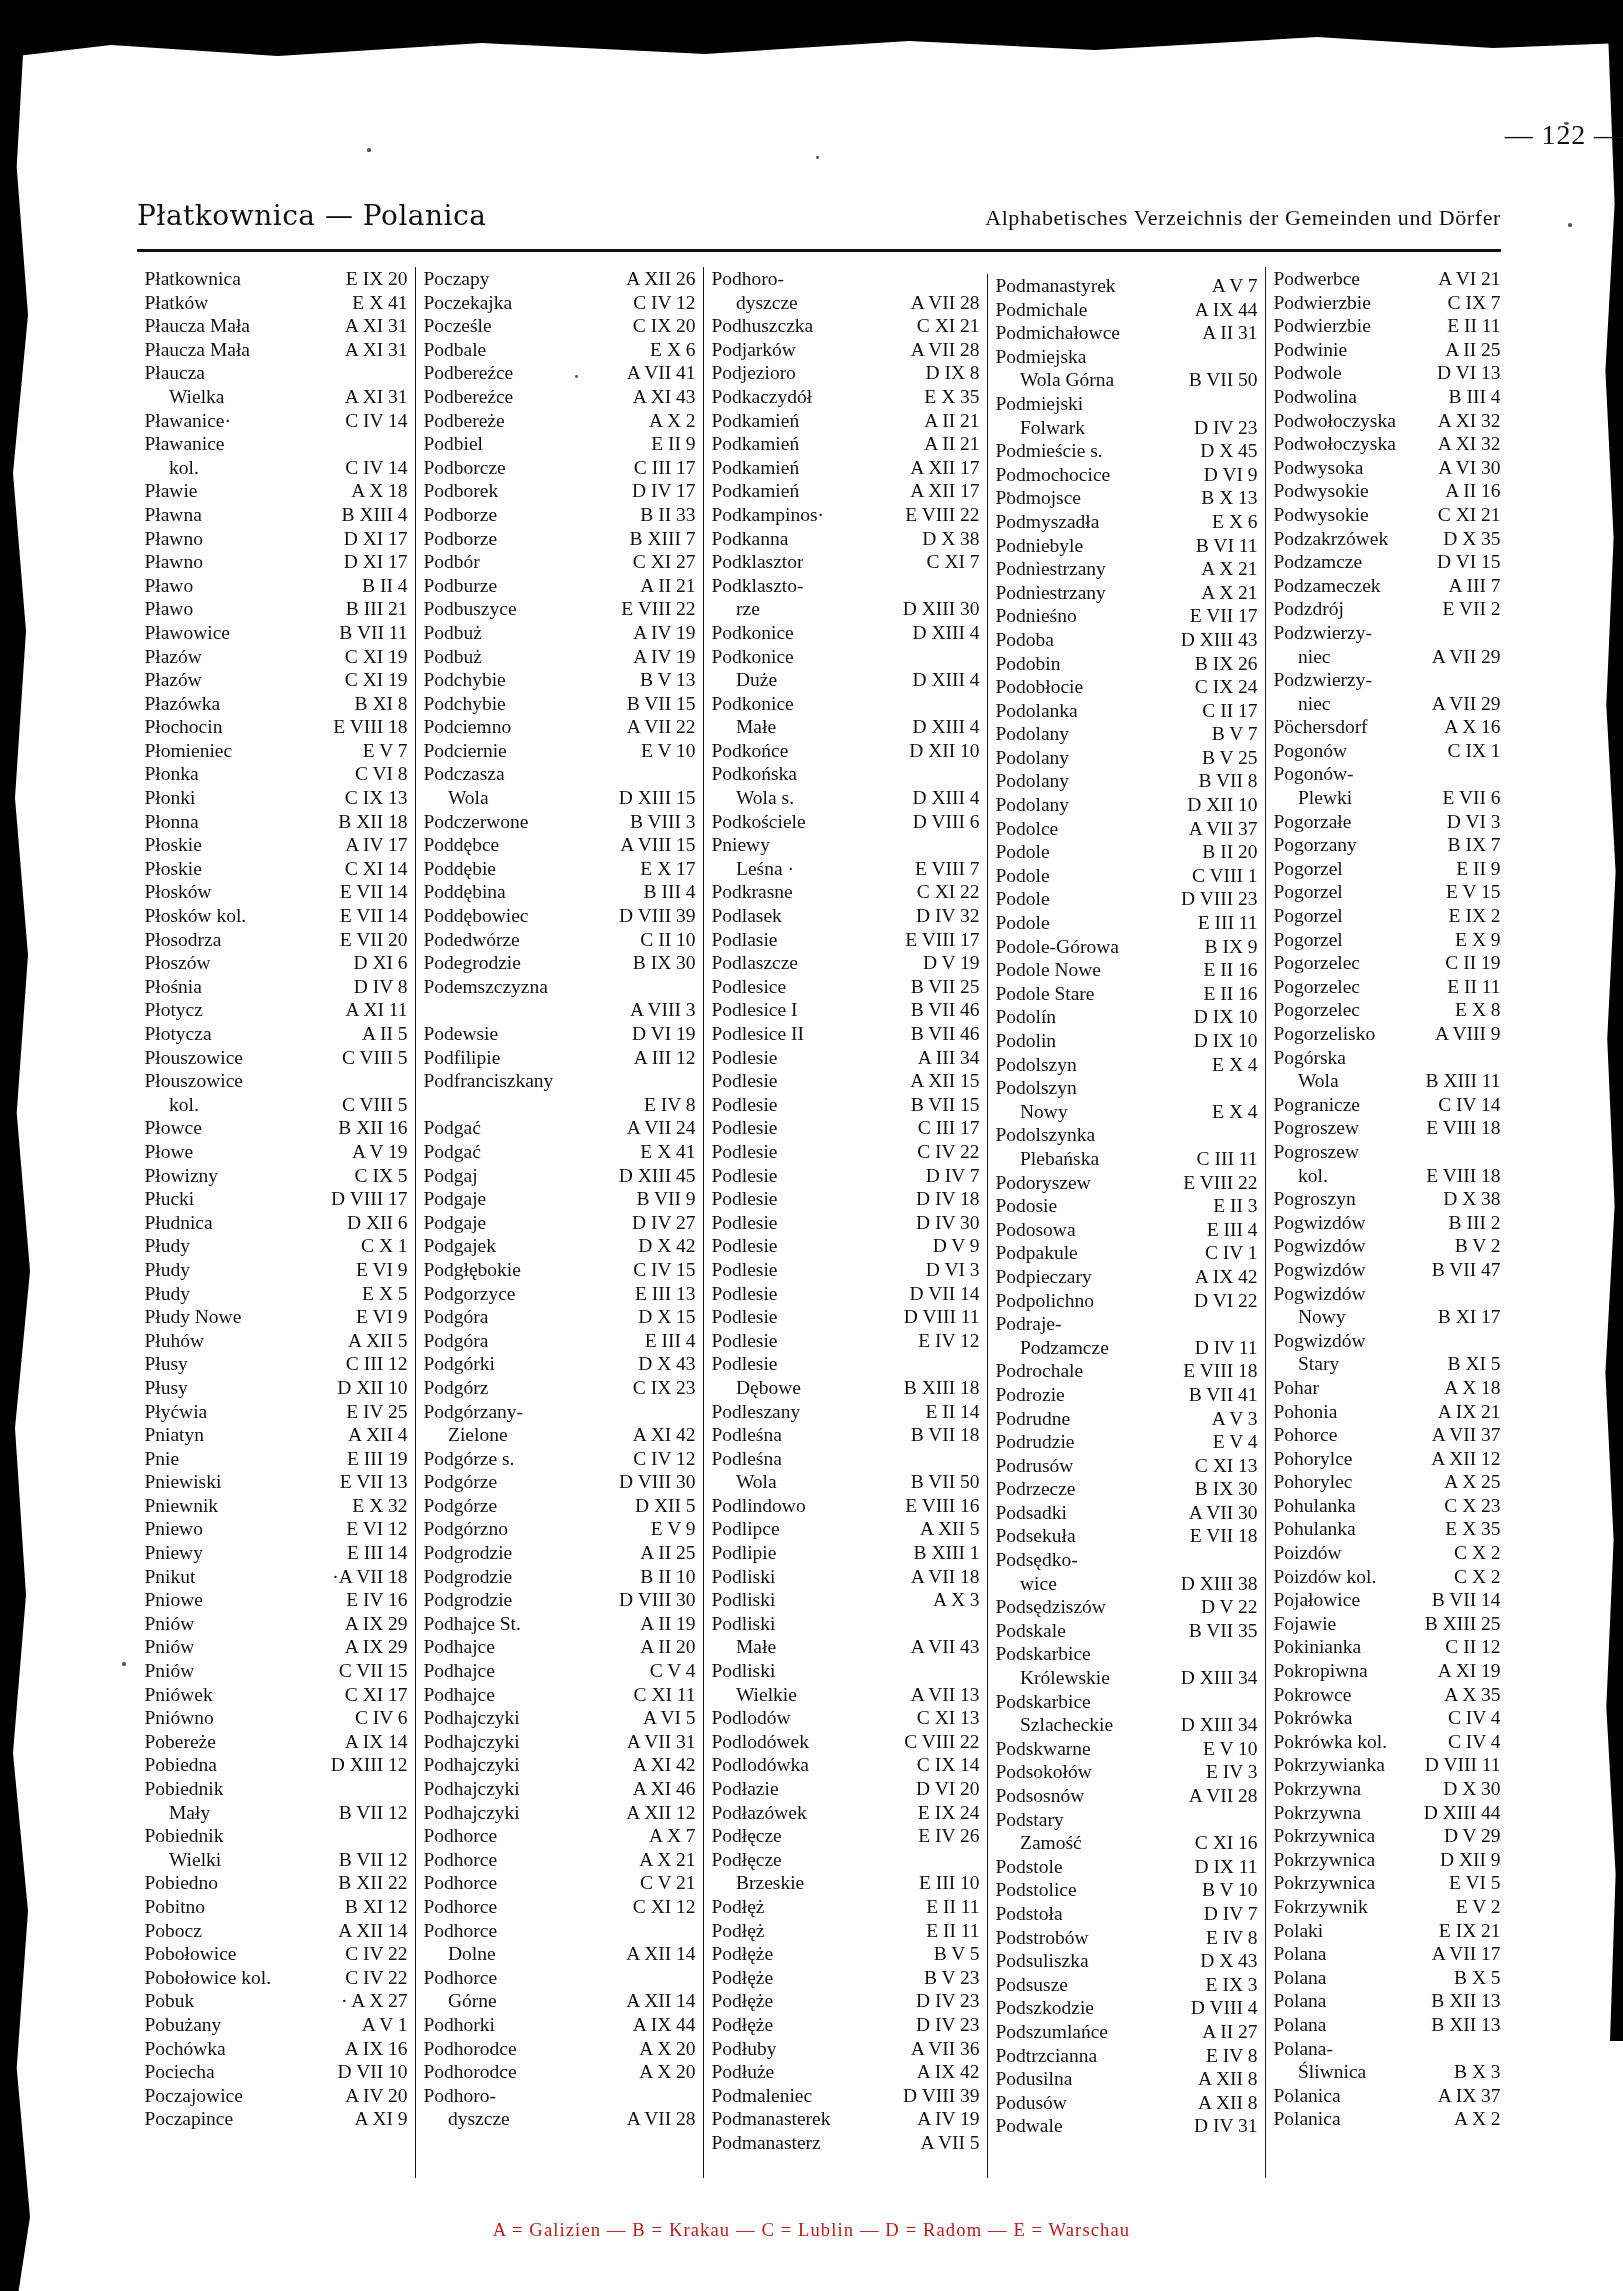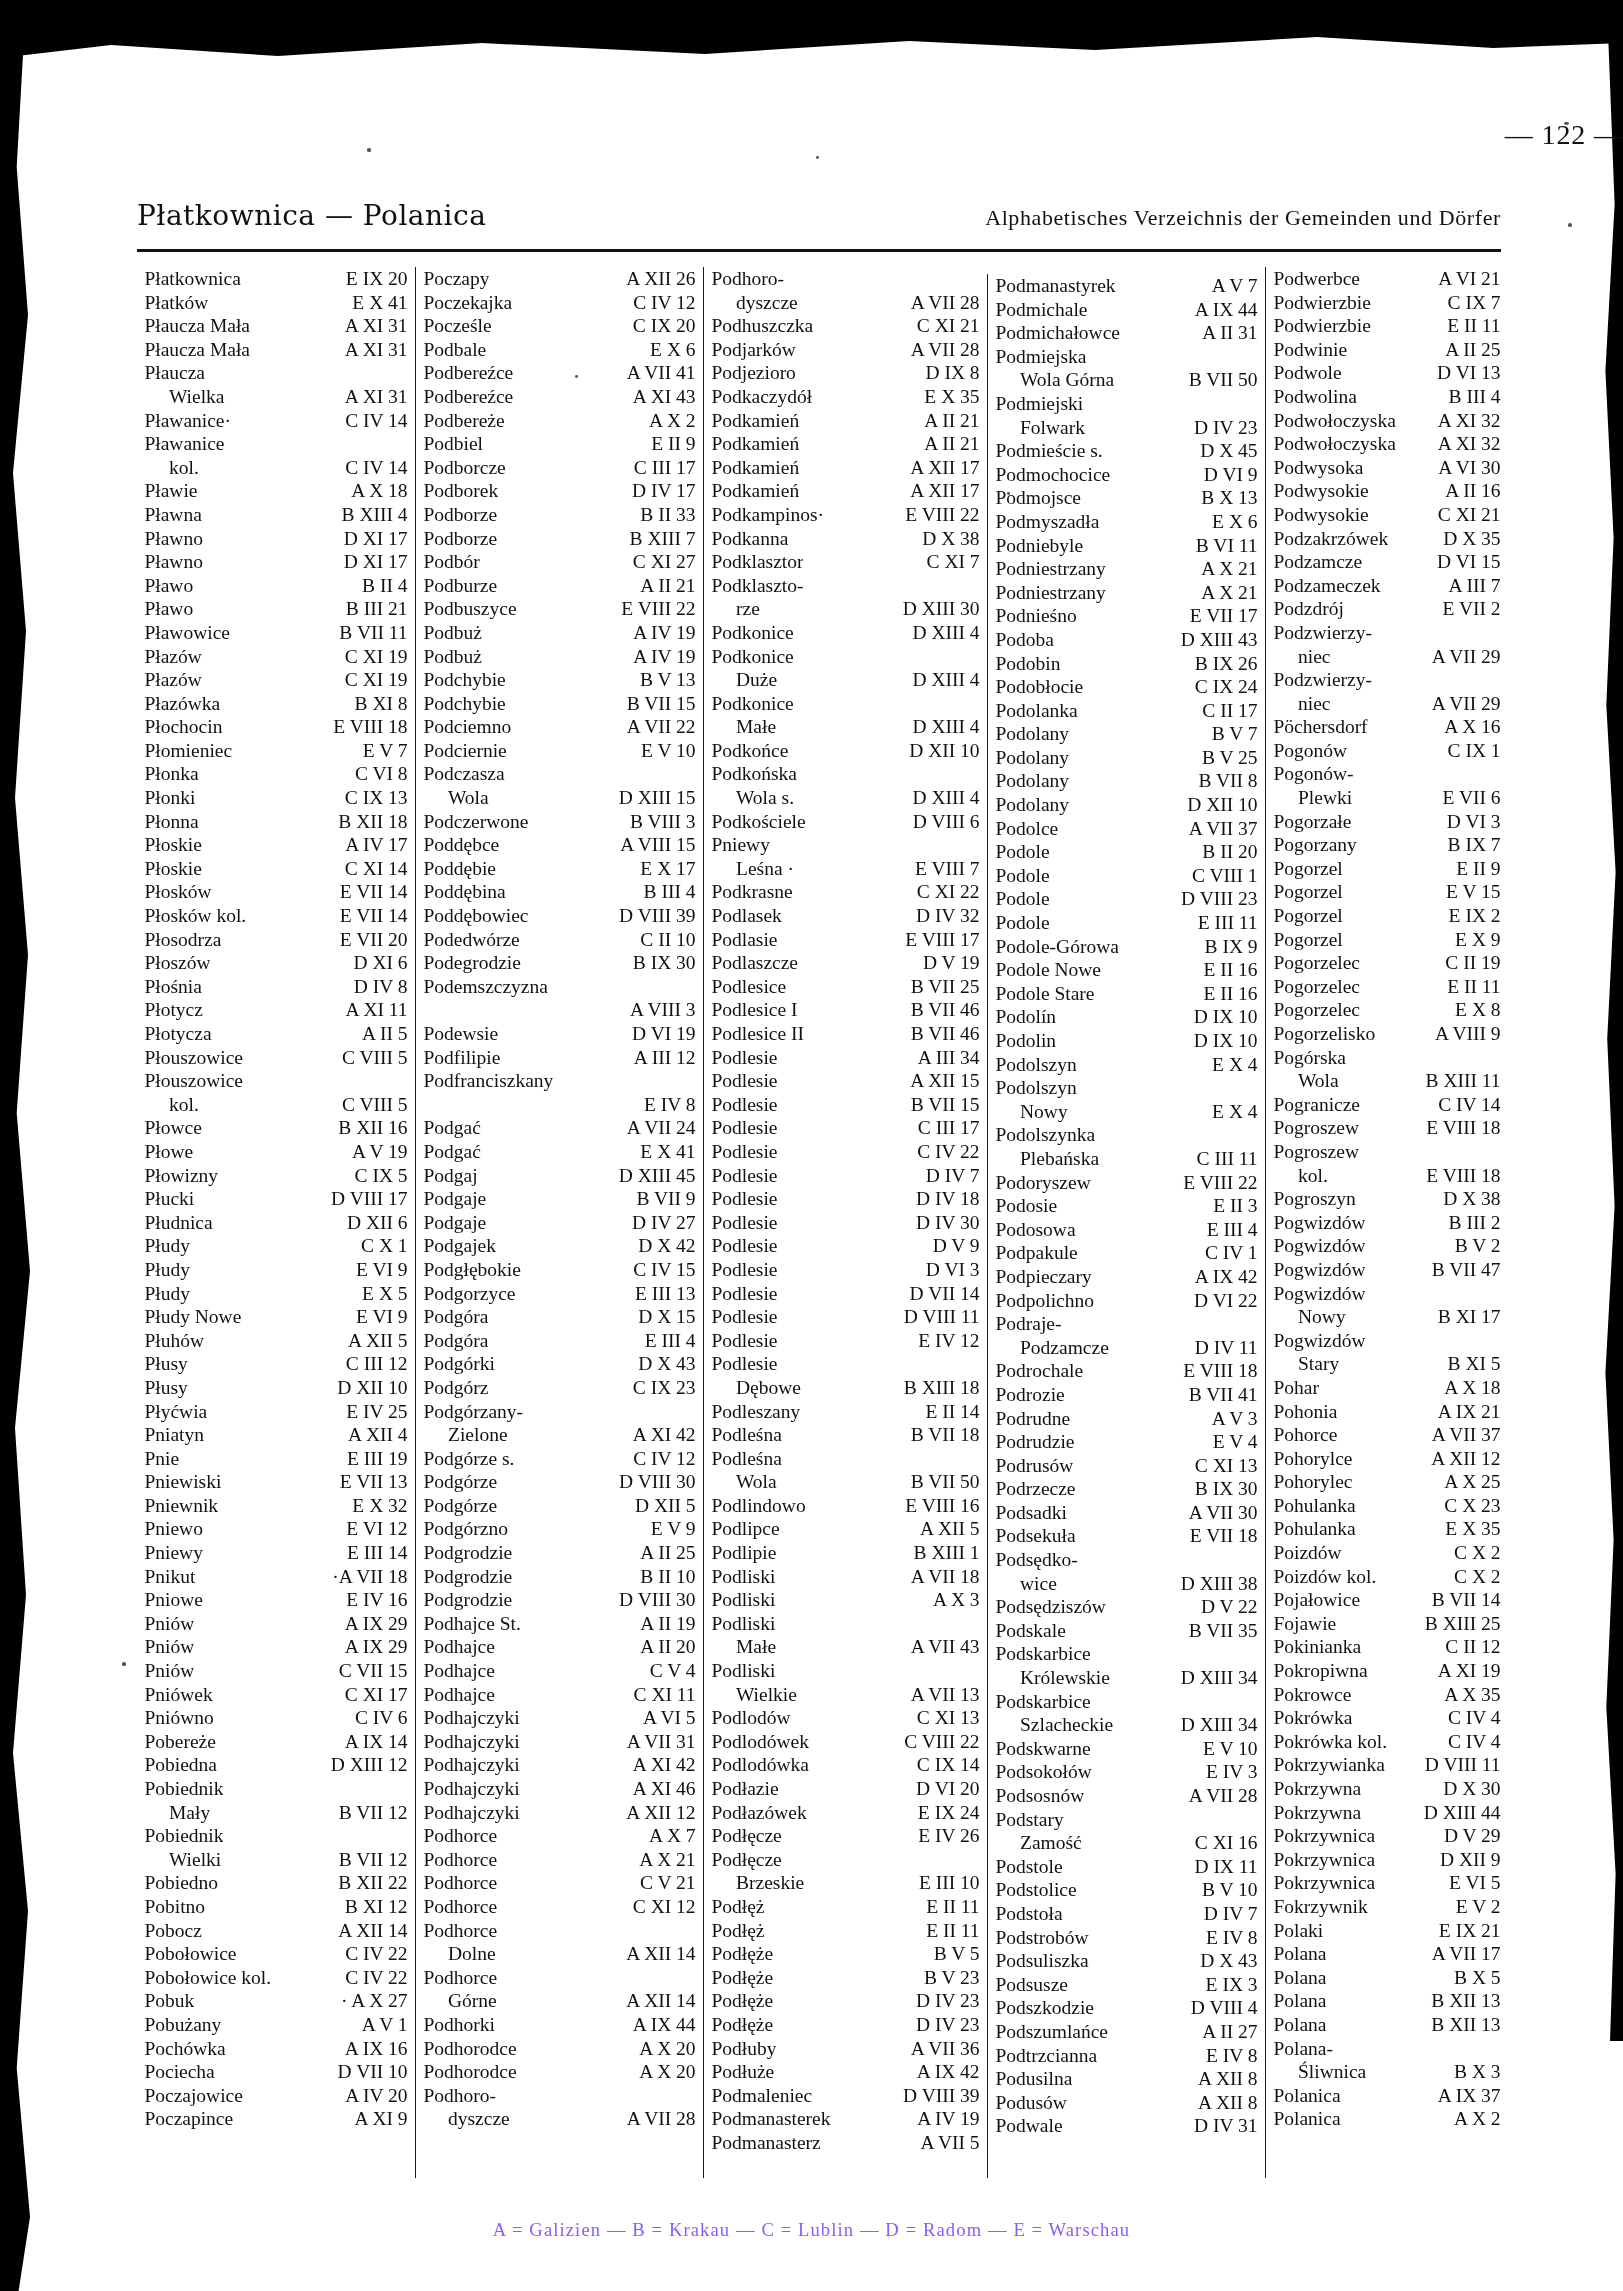--- a/index.html
+++ b/index.html
@@ -73,21 +73,21 @@
     white-space:nowrap;
     font-family:"Liberation Serif", serif;
   }
   .nm { padding-left:7.4px; overflow:hidden; }
   .rf { padding-right:7.4px; font-variant:normal; }
   .entry.cont .nm { padding-left:32px; }
   .entry.bold .nm, .entry.bold .rf { font-weight:normal; }
 
   #footer-note {
     position:absolute; left:0; top:2219px; width:1623px; text-align:center;
-    font-size:18.6px; letter-spacing:1.1px; color:#8b5cf6;
+    font-size:18.6px; letter-spacing:1.1px; color:#b91c1c;
     font-family:"Liberation Serif", serif;
   }
 
   
   .speck { position:absolute; background:#555; border-radius:50%; }
 </style>
 </head>
 <body>
 
 <div id="scan-edge-top"></div>

